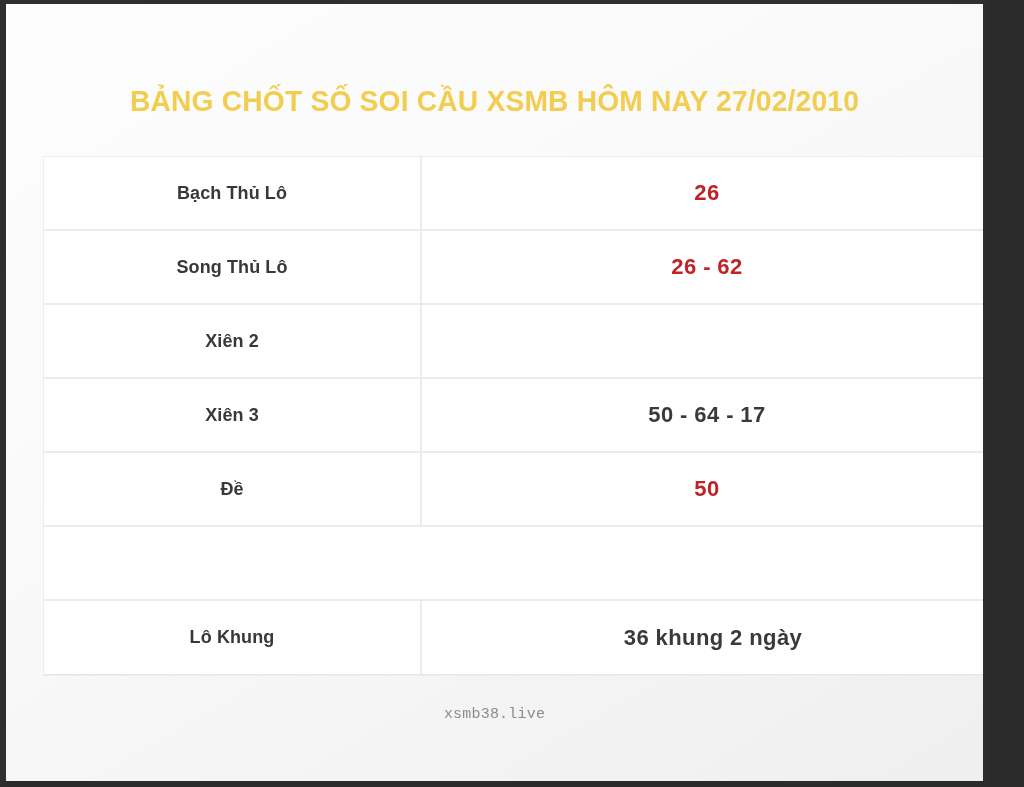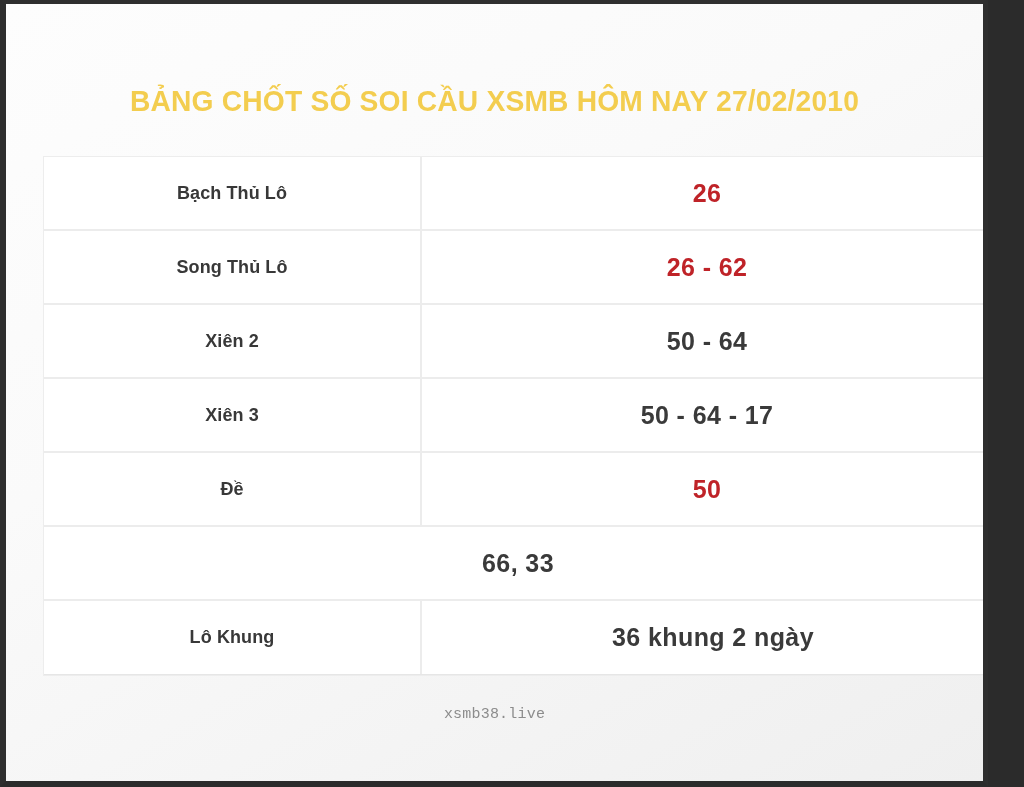--- a/index.html
+++ b/index.html
@@ -92,21 +92,21 @@
     font-weight: bold;
     letter-spacing: 0.1px;
   }
 
   .cell-value {
     flex: 1 1 auto;
     display: flex;
     align-items: center;
     justify-content: center;
     box-sizing: border-box;
-    font-size: 25px;
+    font-size: 22px;
     font-weight: bold;
     letter-spacing: 0.4px;
     text-align: center;
   }
 
   .cell-value.red   { color: #bf2328; }
   .cell-value.dark  { color: #3a3a3a; }
 
   .footer {
     position: absolute;
@@ -133,32 +133,30 @@
       <div class="row">
         <div class="cell-label">Bạch Thủ Lô</div>
         <div class="cell-value red">26</div>
       </div>
       <div class="row">
         <div class="cell-label">Song Thủ Lô</div>
         <div class="cell-value red">26 - 62</div>
       </div>
       <div class="row">
         <div class="cell-label">Xiên 2</div>
-        <div class="cell-value dark">50 - 64</div>
       </div>
       <div class="row">
         <div class="cell-label">Xiên 3</div>
         <div class="cell-value dark">50 - 64 - 17</div>
       </div>
       <div class="row">
         <div class="cell-label">Đề</div>
         <div class="cell-value red">50</div>
       </div>
       <div class="row">
-        <div class="cell-value dark">66, 33</div>
       </div>
       <div class="row">
         <div class="cell-label">Lô Khung</div>
         <div class="cell-value dark">36 khung 2 ngày</div>
       </div>
     </div>
 
     <div class="footer">xsmb38.live</div>
 
   </div>

